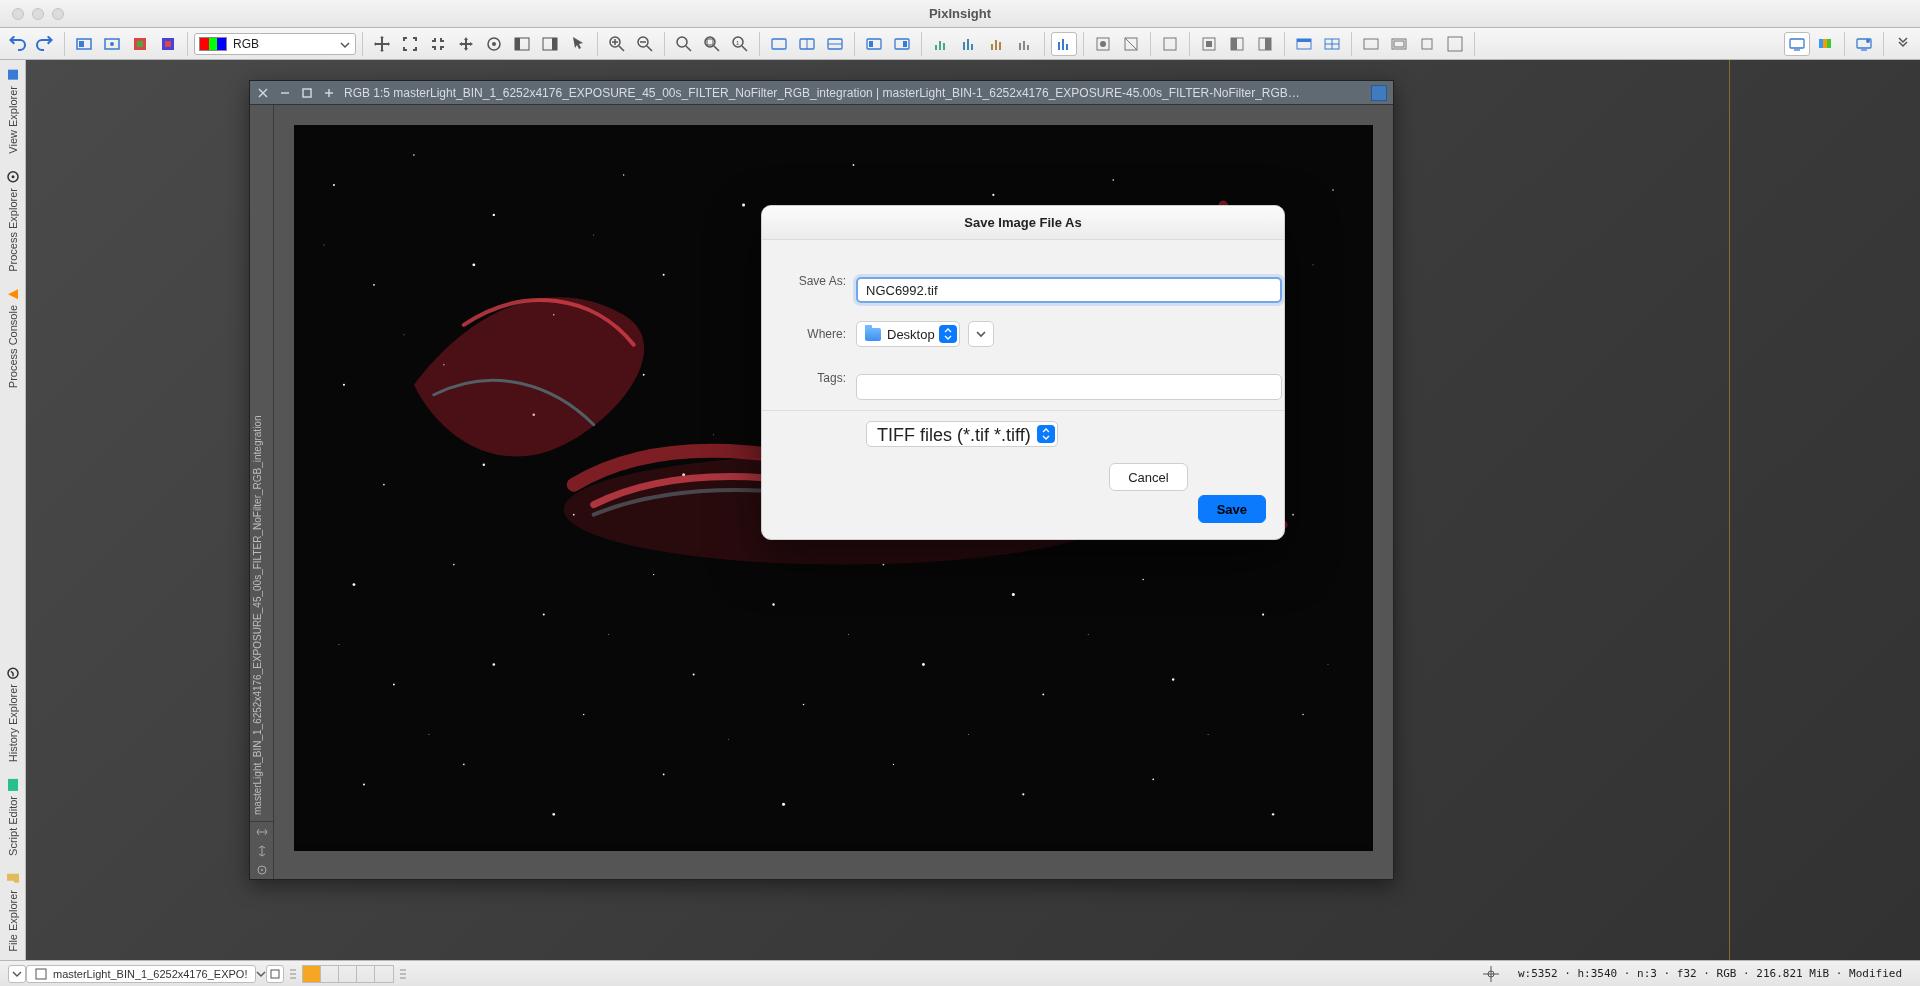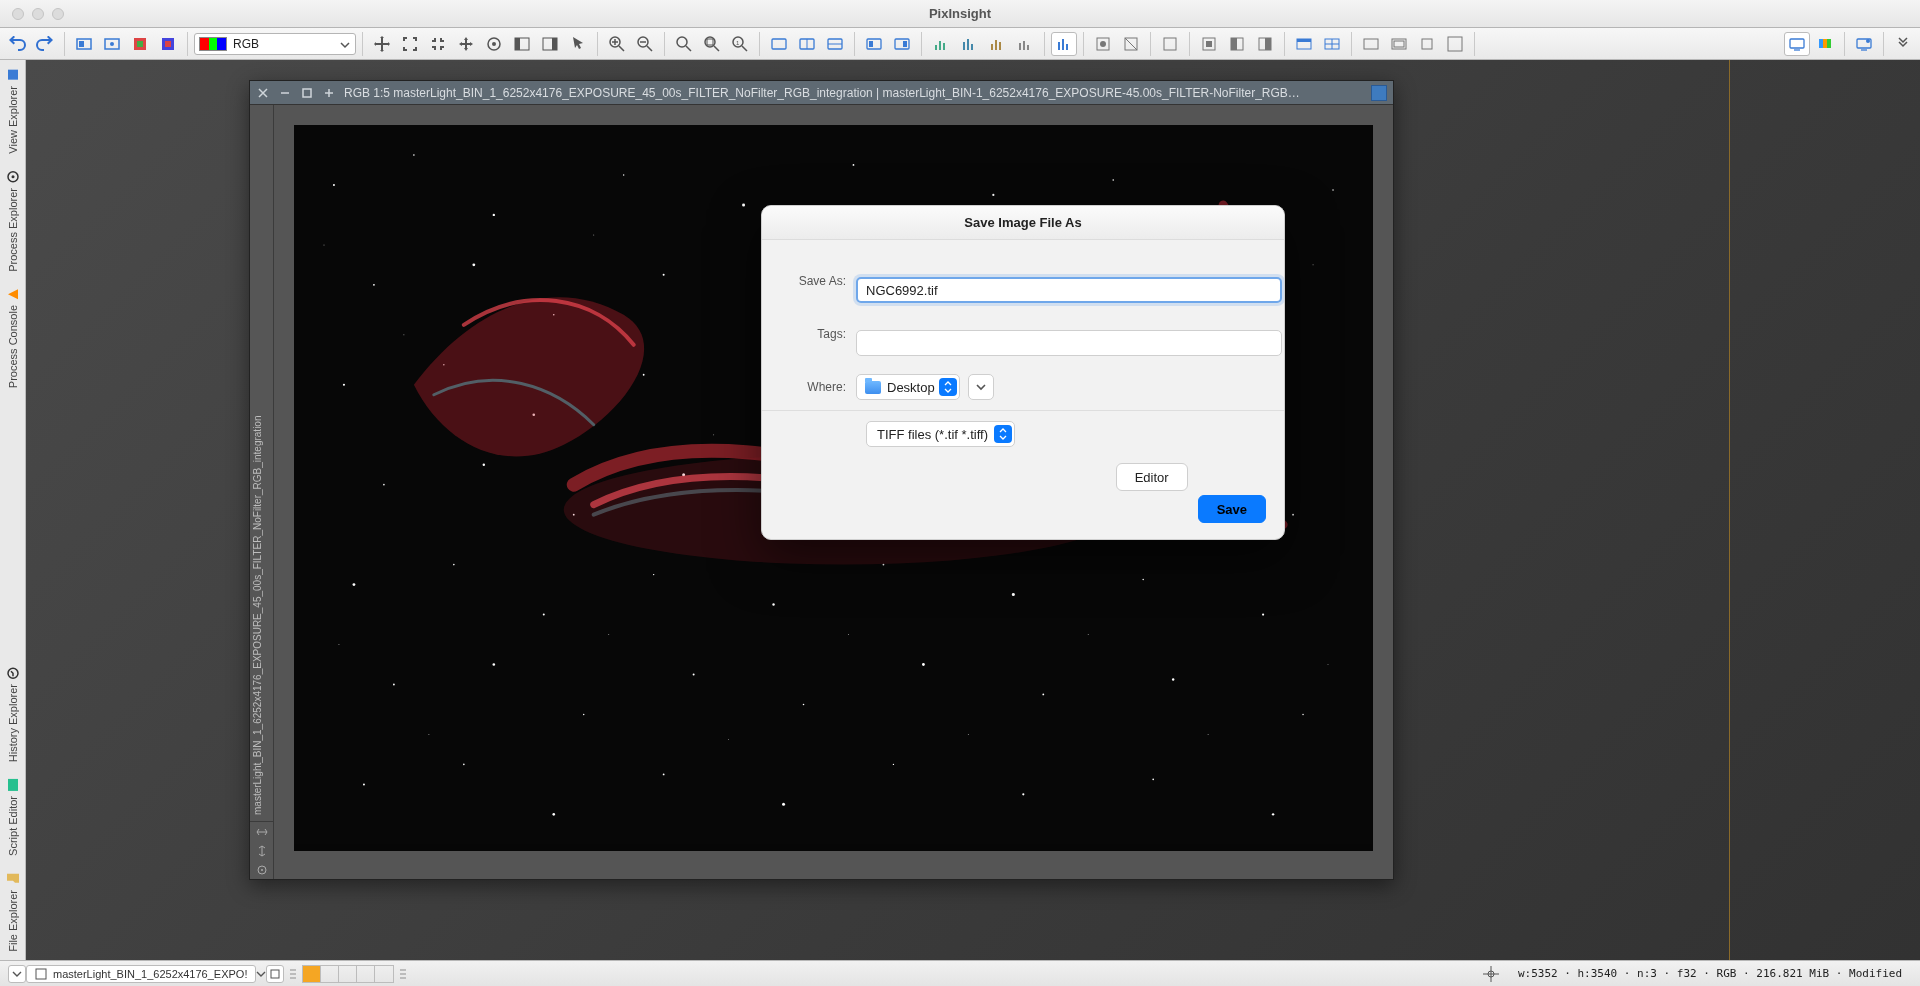--- a/index.html
+++ b/index.html
@@ -50,21 +50,21 @@
 .dlg-row { display:flex; align-items:center; margin:8px 0; }
 .dlg-label { width:76px; text-align:right; font-size:12px; color:#555; padding-right:10px; }
 .dlg-input { flex:1; height:26px; border:2px solid #6fa7ea; border-radius:5px; background:#fff; padding:0 8px; font-size:13px; color:#222; outline:none; box-shadow:0 0 0 3px rgba(111,167,234,.25);margin-top:19px;}
 .dlg-input.plain { border:1px solid #cfcfcf; box-shadow:none;}
 .dlg-where { flex:1; display:flex; align-items:center; gap:8px;}
 .where-btn { flex:0 0 auto; display:flex; align-items:center; gap:6px; height:26px; padding:0 24px 0 8px; border:1px solid #cfcfcf; border-radius:5px; background:#fff; font-size:13px; color:#222; position:relative;}
 .where-btn .sel-caret,.filetype .sel-caret{ position:absolute; right:2px; top:3px; width:18px; height:18px; background:#0a7aff; border-radius:4px; display:flex;align-items:center;justify-content:center;}
 .disclosure { width:26px;height:26px;border:1px solid #cfcfcf;border-radius:5px;background:#fff;display:flex;align-items:center;justify-content:center;}
 .dlg-divider { height:1px;background:#dedede;margin:10px -18px;}
 .filetype-row { display:flex; justify-content:flex-start; padding-left:86px;}
-.filetype { display:flex;align-items:center;height:26px;padding:0 26px 0 10px;border:1px solid #cfcfcf;border-radius:5px;background:#fff;font-size:13px;color:#222;position:relative;}
+.filetype { display:flex;align-items:flex-end;height:26px;padding:0 26px 0 10px;border:1px solid #cfcfcf;border-radius:5px;background:#fff;font-size:18px;color:#222;position:relative;}
 .dlg-footer { display:flex; justify-content:flex-end; gap:10px; padding:12px 18px 16px;}
 .btn { height:28px; padding:0 18px; border-radius:6px; font-size:13px; border:1px solid #cfcfcf; background:#fff; color:#222;}
 .btn.primary { background:#0a7aff; border-color:#0a7aff; color:#000000; font-weight:600;margin-top:32px;}
 .folder-ico{width:16px;height:13px;background:linear-gradient(#6fb8ff,#3e8fef);border-radius:2px;position:relative;}
 .folder-ico::before{content:"";position:absolute;left:0;top:-3px;width:7px;height:4px;background:#6fb8ff;border-radius:1px 1px 0 0;}
 
 
 .statusbar { height:26px; background:linear-gradient(#f1f1f1,#e4e4e4); border-top:1px solid #b7b7b7; display:flex; align-items:center; font-size:12px; color:#333; }
 .sb-left { display:flex; align-items:center; padding-left:8px;}
 .sb-tab { display:flex;align-items:center;gap:6px;padding:2px 8px;border:1px solid #bcbcbc;border-radius:3px;background:#fff;font-size:11px;}
@@ -589,57 +589,57 @@
       </div>
     </div>
 
     <div class="dialog">
       <div class="dlg-title">Save Image File As</div>
       <div class="dlg-body">
         <div class="dlg-row">
           <div class="dlg-label">Save As:</div>
           <input class="dlg-input" value="NGC6992.tif" style="">
         </div>
-        <div class="dlg-row">
-          <div class="dlg-label">Tags:</div>
-          <input class="dlg-input plain" value="" style="">
-        </div>
         <div class="dlg-row" style="margin-top:18px;">
           <div class="dlg-label">Where:</div>
           <div class="dlg-where">
             <div class="where-btn">
               <span class="folder-ico"></span>
               <span>Desktop</span>
               <span class="sel-caret">
                   <svg width="10" height="12">
                     <path d="M2 4l3-3 3 3M2 8l3 3 3-3" stroke="#fff" fill="none" stroke-width="1.3"></path>
                   </svg>
                 </span>
             </div>
             <div class="disclosure">
                 <svg width="12" height="12">
                   <path d="M2 4l4 4 4-4" fill="none" stroke="#555" stroke-width="1.6"></path>
                 </svg>
               </div>
           </div>
         </div>
+        <div class="dlg-row">
+          <div class="dlg-label">Tags:</div>
+          <input class="dlg-input plain" value="" style="">
+        </div>
         <div class="dlg-divider"></div>
         <div class="filetype-row">
           <div class="filetype">
             <span>TIFF files (*.tif *.tiff)</span>
             <span class="sel-caret">
                 <svg width="10" height="12">
                   <path d="M2 4l3-3 3 3M2 8l3 3 3-3" stroke="#fff" fill="none" stroke-width="1.3"></path>
                 </svg>
               </span>
           </div>
         </div>
       </div>
       <div class="dlg-footer">
-        <button class="btn">Editor</button>
+        <button class="btn">Cancel</button>
         <button class="btn primary">Save</button>
       </div>
     </div>
 
   </div>
 </div>
 
 <div class="statusbar">
   <div class="sb-left">
     <div class="sb-drop">

